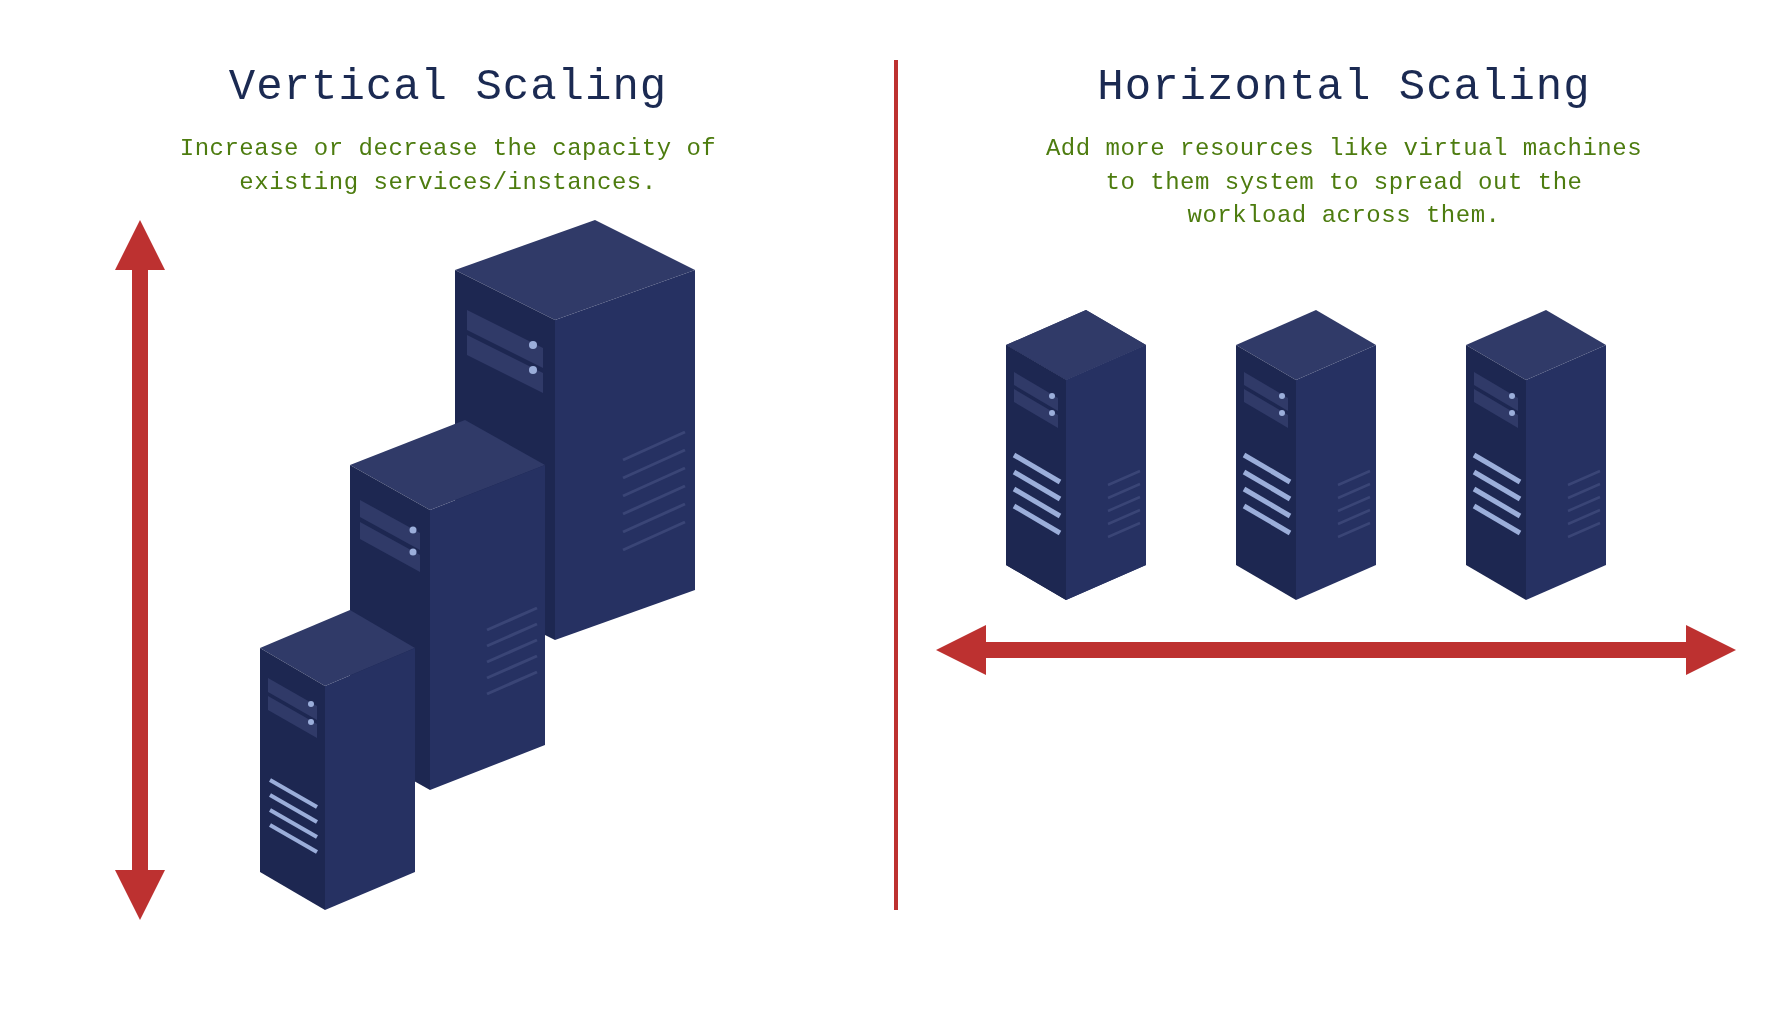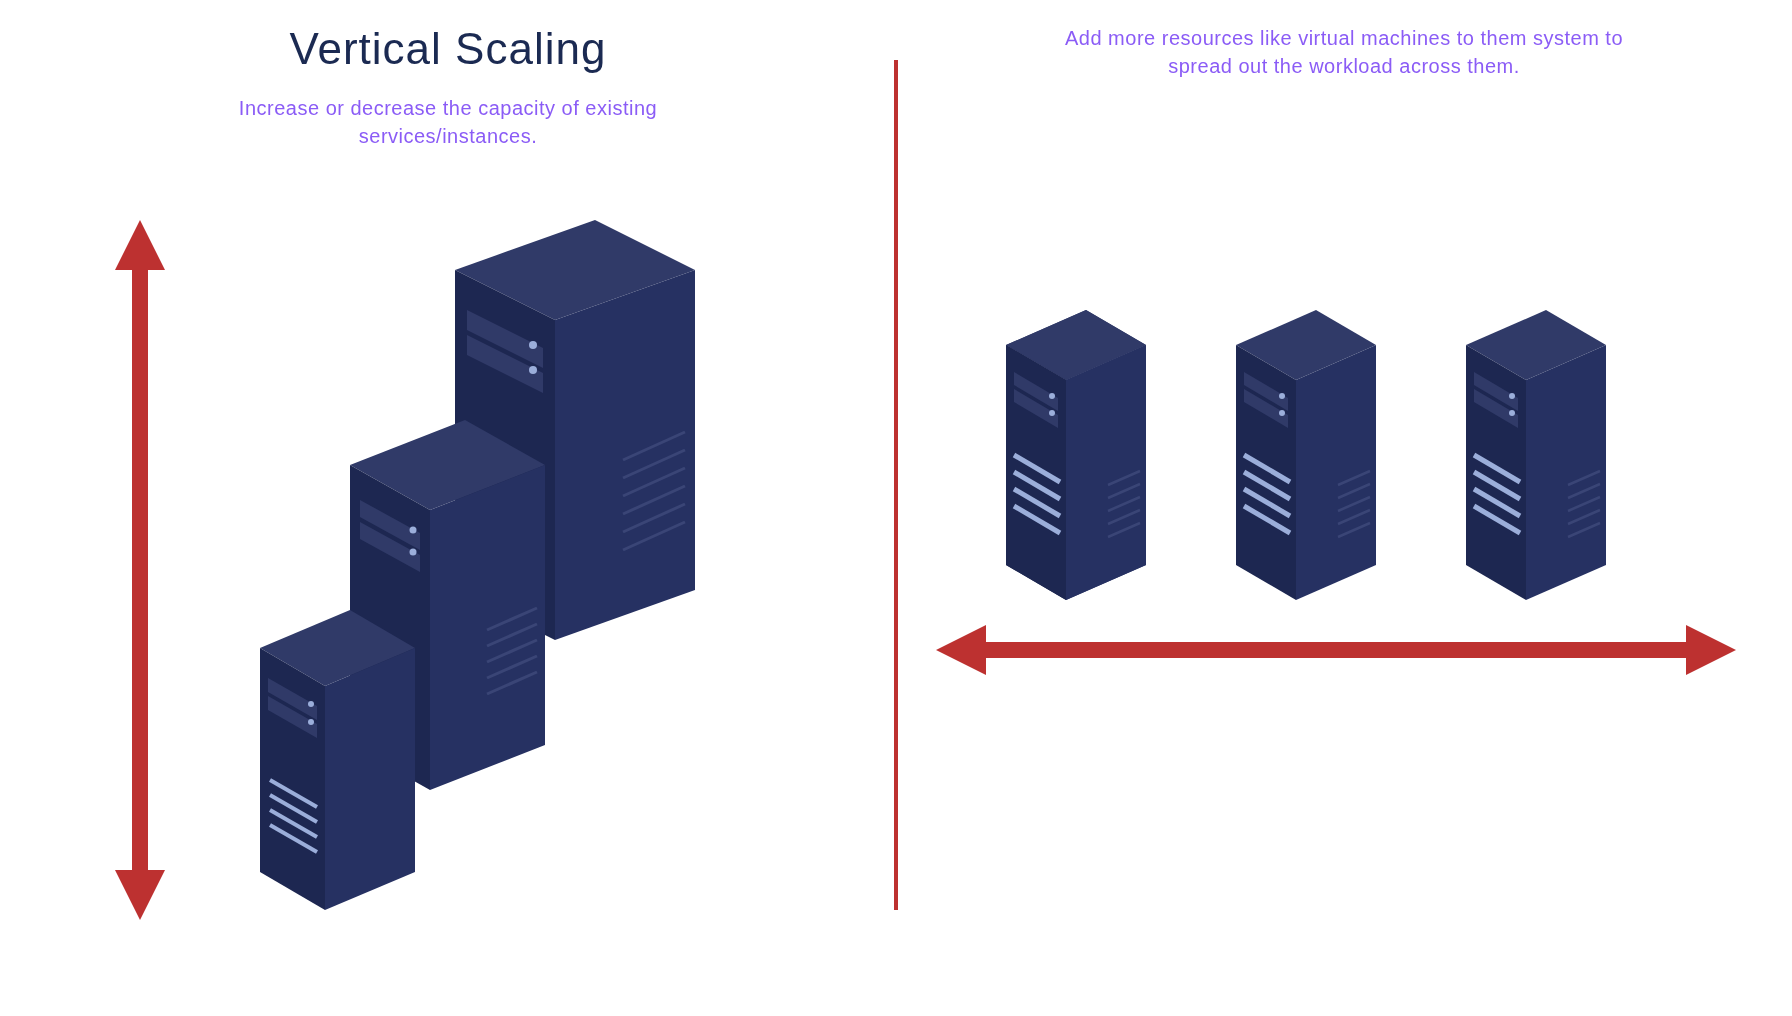--- a/index.html
+++ b/index.html
@@ -15,42 +15,43 @@
     display: flex;
     width: 100%;
     height: 100%;
     position: relative;
   }
   .panel {
     flex: 1;
     display: flex;
     flex-direction: column;
     align-items: center;
-    padding-top: 24px;
+    padding-top: 62px;
     position: relative;
+    font-family: Liberation Mono, monospace;
   }
   .divider {
     position: absolute;
     left: 50%;
     top: 60px;
     width: 4px;
     height: 850px;
     background: #BD3130;
     transform: translateX(-50%);
   }
   .title {
     font-size: 44px;
     color: #1B2A52;
     font-weight: 400;
     letter-spacing: 1px;
     margin-bottom: 20px;
   }
   .subtitle {
-    font-size: 20px;
-    color: #8b5cf6;
+    font-size: 24px;
+    color: #4d7c0f;
     text-align: center;
     line-height: 1.4;
     letter-spacing: 0.5px;
     max-width: 600px;
   }
 </style>
 </head>
 <body>
 
 <div class="container">
@@ -130,20 +131,21 @@
           <line x1="80" y1="170" x2="127" y2="197"></line>
           <line x1="80" y1="185" x2="127" y2="212"></line>
           <line x1="80" y1="200" x2="127" y2="227"></line>
           <line x1="80" y1="215" x2="127" y2="242"></line>
         </g>
       </g>
     </svg>
   </div>
 
   <div class="panel">
+    <div class="title">Horizontal Scaling</div>
     <div class="subtitle">Add more resources like virtual machines to them system to spread out the workload across them.</div>
 
     <svg style="position:absolute; left:50px; top:310px;" width="800" height="320" viewBox="0 0 800 320">
       <g id="srv">
         <polygon points="60,35 140,0 200,35 120,70" fill="#303A68"></polygon>
         <polygon points="60,35 120,70 120,290 60,255" fill="#1D2751"></polygon>
         <polygon points="120,70 200,35 200,255 120,290" fill="#263162"></polygon>
         <g fill="#303A68">
           <polygon points="68,62 112,88 112,101 68,75"></polygon>
           <polygon points="68,79 112,105 112,118 68,92"></polygon>

